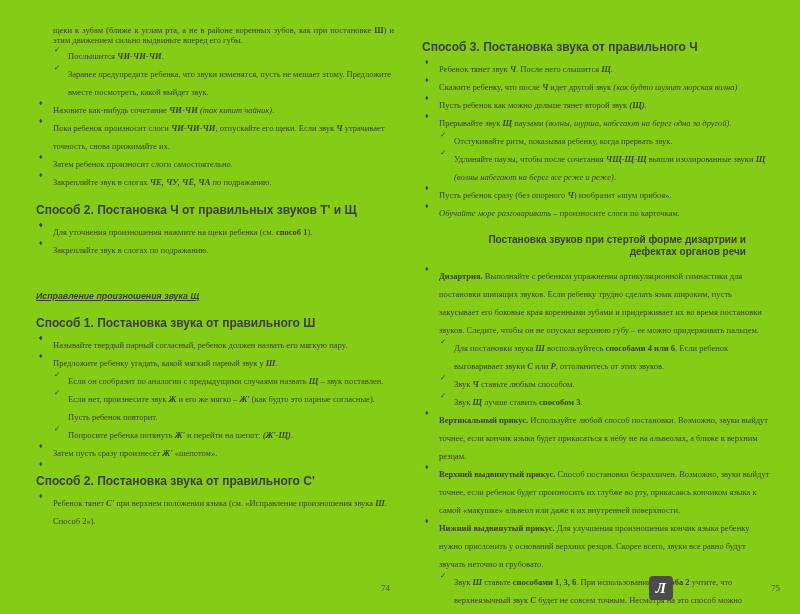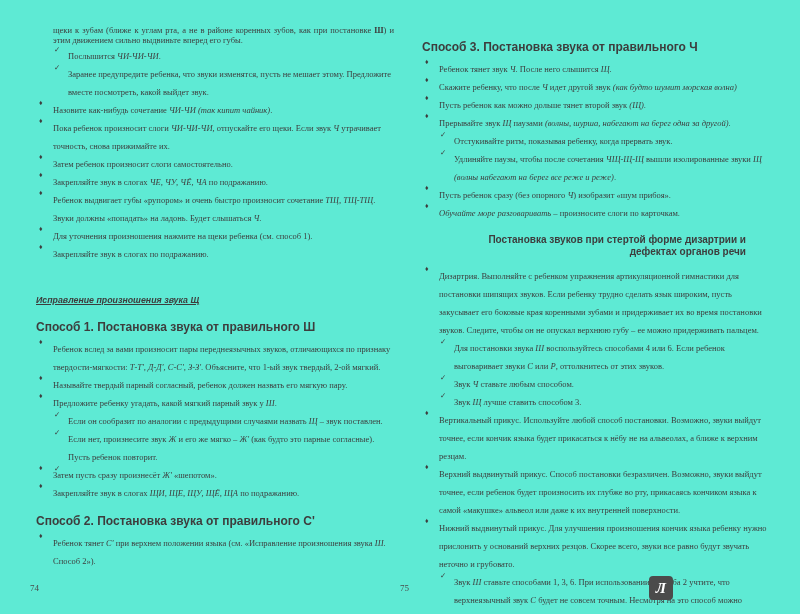--- a/index.html
+++ b/index.html
@@ -1,17 +1,17 @@
 <!DOCTYPE html>
 <html><head>
 <meta charset="utf-8">
 <style>
   html,body{margin:0;padding:0;}
   body{width:800px;height:614px;background:#ffffff;overflow:hidden;}
-  .spread{position:relative;display:flex;width:800px;height:614px;background:#5eead4;
+  .spread{position:relative;display:flex;width:800px;height:614px;background:#84cc16;
           font-family:"Liberation Serif", serif;color:#3d3d3d;}
   .page{position:relative;width:400px;height:614px;box-sizing:border-box;}
   .page .content{position:absolute;top:0;left:0;right:0;}
   .page-left .content{padding:26px 6px 0 36px;}
   .page-right .content{padding:26px 26px 0 22px;}
 
   .para, .item .tx{font-size:8.5px;line-height:9.5px;text-align:justify;}
   .para{margin-left:17px;}
 
   .heading{font-family:"Liberation Sans", sans-serif;font-weight:bold;font-size:12px;
@@ -20,25 +20,25 @@
            line-height:11px;text-decoration:underline;margin:34px 0 8px 0;
            font-style:italic;}
   .heading-large{font-family:"Liberation Sans", sans-serif;font-weight:bold;font-size:10px;
            line-height:12px;text-align:right;margin:14px 28px 7px 28px;}
 
   .bullets{margin:0;}
   .item{position:relative;padding-left:17px;margin:0;}
   .item .mk{position:absolute;left:3px;top:0;font-size:7px;line-height:9.5px;}
   .item.sub{margin-left:15px;}
   .item.sub .mk{font-size:7.5px;}
-  .tx b{font-weight:normal;}
+  .tx b{font-weight:bold;}
   .tx b.snd{font-style:italic;}
   .tx i{}
 
-  .page-number{position:absolute;bottom:21px;left:0;right:0;text-align:left;
+  .page-number{position:absolute;bottom:21px;left:0;right:0;text-align:right;
            font-size:9px;color:#4a4a4a;}
   .page-left .page-number{padding-left:30px;padding-right:10px;}
   .page-right .page-number{padding-left:0;padding-right:20px;}
 
   .watermark{position:absolute;left:249px;top:576px;width:24px;height:24px;border-radius:4px;
            background:#4b4b4b;display:flex;align-items:center;justify-content:center;}
   .watermark span{color:#ffffff;font-family:"Liberation Serif", serif;font-weight:bold;
            font-style:italic;font-size:15px;line-height:15px;}
 </style>
 </head>
@@ -49,36 +49,37 @@
     <div class="content">
         <div class="para">щеки к зубам (ближе к углам рта, а не в районе коренных зубов, как при постановке <b class="snd">Ш</b>) и этим движением сильно выдвиньте вперед его губы.</div>
         <div class="bullets">
           <div class="item sub"><span class="mk">✓</span><span class="tx">Послышится <b class="snd">ЧИ-ЧИ-ЧИ</b>.</span></div>
           <div class="item sub"><span class="mk">✓</span><span class="tx">Заранее предупредите ребенка, что звуки изменятся, пусть не мешает этому. Предложите вместе посмотреть, какой выйдет звук.</span></div>
           <div class="item"><span class="mk">♦</span><span class="tx">Назовите как-нибудь сочетание <b class="snd">ЧИ-ЧИ</b> <i>(так кипит чайник)</i>.</span></div>
           <div class="item"><span class="mk">♦</span><span class="tx">Пока ребенок произносит слоги <b class="snd">ЧИ-ЧИ-ЧИ</b>, отпускайте его щеки. Если звук <b class="snd">Ч</b> утрачивает точность, снова прижимайте их.</span></div>
           <div class="item"><span class="mk">♦</span><span class="tx">Затем ребенок произносит слоги самостоятельно.</span></div>
           <div class="item"><span class="mk">♦</span><span class="tx">Закрепляйте звук в слогах <b class="snd">ЧЕ, ЧУ, ЧЁ, ЧА</b> по подражанию.</span></div>
         </div>
+        <div class="heading">Способ 2. Постановка Ч от правильных звуков Т' и Щ</div>
         <div class="bullets">
-          <div class="item"><span class="mk">♦</span><span class="tx">Ребенок выдвигает губы «рупором» и очень быстро произносит сочетание <b class="snd">ТЩ, ТЩ-ТЩ</b>. Звуки должны «попадать» на ладонь. Будет слышаться <b class="snd">Ч</b>.</span></div>
+          <div class="item"><span class="mk">♦</span></div>
           <div class="item"><span class="mk">♦</span><span class="tx">Для уточнения произношения нажмите на щеки ребенка (см. <b>способ 1</b>).</span></div>
           <div class="item"><span class="mk">♦</span><span class="tx">Закрепляйте звук в слогах по подражанию.</span></div>
         </div>
         <div class="heading-underline">Исправление произношения звука Щ</div>
         <div class="heading">Способ 1. Постановка звука от правильного Ш</div>
         <div class="bullets">
-          <div class="item"><span class="mk">♦</span><span class="tx">Ребенок вслед за вами произносит пары переднеязычных звуков, отличающихся по признаку твердости-мягкости: <b class="snd">Т-Т', Д-Д', С-С', З-З'</b>. Объясните, что 1-ый звук твердый, 2-ой мягкий.</span></div>
+          <div class="item"><span class="mk">♦</span></div>
           <div class="item"><span class="mk">♦</span><span class="tx">Называйте твердый парный согласный, ребенок должен назвать его мягкую пару.</span></div>
           <div class="item"><span class="mk">♦</span><span class="tx">Предложите ребенку угадать, какой мягкий парный звук у <b class="snd">Ш</b>.</span></div>
           <div class="item sub"><span class="mk">✓</span><span class="tx">Если он сообразит по аналогии с предыдущими случаями назвать <b class="snd">Щ</b> – звук поставлен.</span></div>
           <div class="item sub"><span class="mk">✓</span><span class="tx">Если нет, произнесите звук <b class="snd">Ж</b> и его же мягко – <b class="snd">Ж'</b> (как будто это парные согласные). Пусть ребенок повторит.</span></div>
-          <div class="item sub"><span class="mk">✓</span></div>
+          <div class="item sub"><span class="mk">✓</span><span class="tx">Попросите ребенка потянуть <b class="snd">Ж'</b> и перейти на шепот: <b class="snd">(Ж'-Щ)</b>.</span></div>
           <div class="item"><span class="mk">♦</span><span class="tx">Затем пусть сразу произнесёт <b class="snd">Ж'</b> «шепотом».</span></div>
-          <div class="item"><span class="mk">♦</span><span class="tx">Закрепляйте звук в слогах <b class="snd">ЩИ, ЩЕ, ЩУ, ЩЁ, ЩА</b> по подражанию.</span></div>
+          <div class="item"><span class="mk">♦</span></div>
         </div>
         <div class="heading">Способ 2. Постановка звука от правильного С'</div>
         <div class="bullets">
           <div class="item"><span class="mk">♦</span><span class="tx">Ребенок тянет <b class="snd">С'</b> при верхнем положении языка (см. «Исправление произношения звука <b class="snd">Ш</b>. Способ 2»).</span></div>
         </div>
       </div>
     <div class="page-number">74</div>
   </div>
   <div class="page page-right">
     <div class="content">

